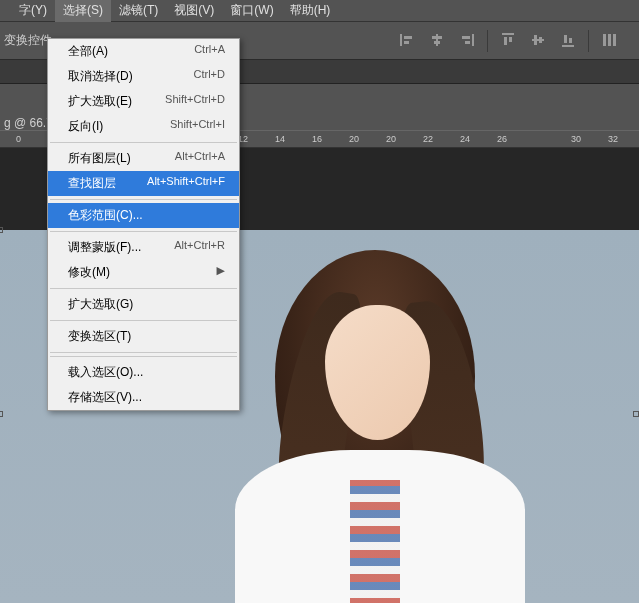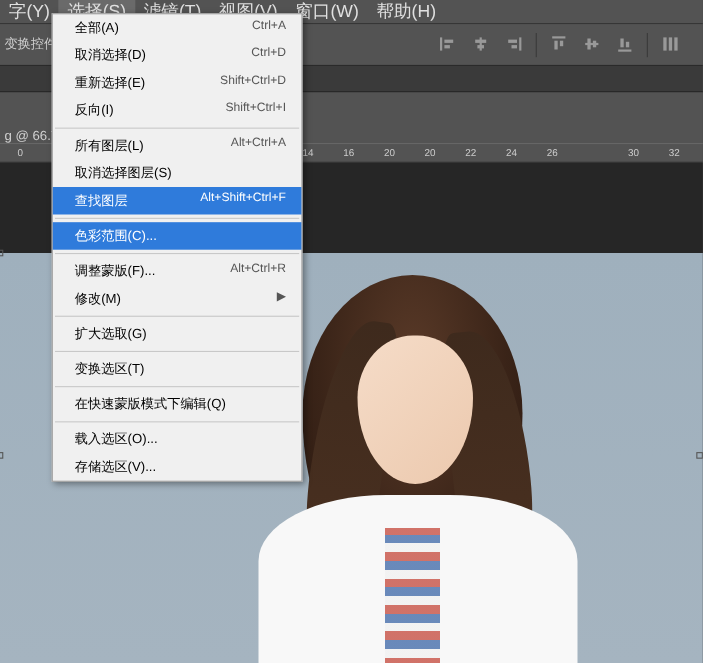--- a/index.html
+++ b/index.html
@@ -1,18 +1,18 @@
 <!DOCTYPE html>
 <html><head>
   <meta charset="utf-8">
   <style>
     * { margin: 0; padding: 0; box-sizing: border-box; font-family: "Microsoft YaHei", Arial, sans-serif; }
     body { width: 639px; height: 603px; background: #535353; overflow: hidden; position: relative; }
     
-    .menubar { height: 22px; background: #535353; display: flex; align-items: center; padding-left: 0; font-size: 16px; color: #e0e0e0; border-bottom: 1px solid #333; }
+    .menubar { height: 22px; background: #535353; display: flex; align-items: center; padding-left: 11px; font-size: 12px; color: #e0e0e0; border-bottom: 1px solid #333; }
     .menu-item { padding: 3px 8px; cursor: default; }
     .menu-item.active { background: #6a6a6a; }
     
     .toolbar { height: 38px; background: #535353; border-bottom: 1px solid #2a2a2a; display: flex; align-items: center; padding-left: 4px; gap: 28px; }
     .tool-text { font-size: 12px; color: #d0d0d0; }
     .tool-icons { display: flex; gap: 10px; margin-left: auto; margin-right: 20px; }
     .tool-icon { width: 20px; height: 20px; display: flex; align-items: center; justify-content: center; color: #999; }
     .tool-sep { width: 1px; height: 22px; background: #3a3a3a; }
     
     .tabbar { height: 24px; background: #3a3a3a; border-bottom: 1px solid #222; }
@@ -29,21 +29,21 @@
     .person { position: absolute; left: 255px; top: 20px; width: 280px; height: 360px; }
     .hair { position: absolute; top: 0; left: 20px; width: 200px; height: 280px; background: radial-gradient(ellipse at 50% 30%, #5a3a28 0%, #3a2418 60%, #2a1810 100%); border-radius: 50% 50% 40% 40% / 45% 45% 55% 55%; }
     .face { position: absolute; top: 55px; left: 70px; width: 105px; height: 135px; background: linear-gradient(135deg, #f5dcc8 0%, #ecc9ae 100%); border-radius: 48% 48% 50% 50% / 42% 42% 58% 58%; }
     .blouse { position: absolute; top: 200px; left: -20px; width: 290px; height: 200px; background: #f8f8f8; border-radius: 40% 40% 0 0 / 30% 30% 0 0; }
     .embroid { position: absolute; top: 230px; left: 95px; width: 50px; height: 150px; background: repeating-linear-gradient(0deg, #c0392b 0 8px, #f0f0f0 8px 16px, #2c5aa0 16px 24px); opacity: 0.7; }
     .hair-front { position: absolute; top: 40px; left: 30px; width: 65px; height: 240px; background: linear-gradient(180deg, #3e2a1d 0%, #4a3020 100%); border-radius: 60% 20% 30% 40%; transform: rotate(8deg); }
     .hair-front2 { position: absolute; top: 50px; left: 155px; width: 70px; height: 230px; background: linear-gradient(180deg, #3e2a1d 0%, #4a3020 100%); border-radius: 20% 60% 40% 30%; transform: rotate(-6deg); }
     
     .handle { position: absolute; width: 6px; height: 6px; background: transparent; border: 1px solid #555; }
     
-    .dropdown { position: absolute; top: 12px; left: 47px; width: 228px; background: #f0f0f0; border: 1px solid #999; box-shadow: 2px 2px 6px rgba(0,0,0,0.4); font-size: 12px; color: #000; z-index: 100; }
+    .dropdown { position: absolute; top: 38px; left: 47px; width: 193px; background: #f0f0f0; border: 1px solid #999; box-shadow: 2px 2px 6px rgba(0,0,0,0.4); font-size: 12px; color: #000; z-index: 100; }
     .dd-item { display: flex; justify-content: space-between; padding: 4px 14px 4px 20px; cursor: default; }
     .dd-item.highlighted { background: #2f7bdb; color: #fff; }
     .dd-item.highlighted2 { background: #2f7bdb; color: #fff; }
     .dd-sep { height: 1px; background: #c8c8c8; margin: 3px 2px; }
     .dd-shortcut { color: #555; font-size: 11px; }
     .dd-item.highlighted .dd-shortcut, .dd-item.highlighted2 .dd-shortcut { color: #fff; }
     
     svg { display: block; }
   </style>
 </head>
@@ -160,35 +160,31 @@
 <div class="dropdown" id="dropdown">
     <div class="dd-item">
       <span>全部(A)</span>
       <span class="dd-shortcut">Ctrl+A</span>
     </div>
     <div class="dd-item">
       <span>取消选择(D)</span>
       <span class="dd-shortcut">Ctrl+D</span>
     </div>
     <div class="dd-item">
-      <span>重新选择(E)</span>
+      <span>扩大选取(E)</span>
       <span class="dd-shortcut">Shift+Ctrl+D</span>
     </div>
     <div class="dd-item">
       <span>反向(I)</span>
       <span class="dd-shortcut">Shift+Ctrl+I</span>
     </div>
     <div class="dd-sep"></div>
     <div class="dd-item">
       <span>所有图层(L)</span>
       <span class="dd-shortcut">Alt+Ctrl+A</span>
-    </div>
-    <div class="dd-item">
-      <span>取消选择图层(S)</span>
-      <span class="dd-shortcut"></span>
     </div>
     <div class="dd-item highlighted">
       <span>查找图层</span>
       <span class="dd-shortcut">Alt+Shift+Ctrl+F</span>
     </div>
     <div class="dd-sep"></div>
     <div class="dd-item highlighted2">
       <span>色彩范围(C)...</span>
       <span class="dd-shortcut"></span>
     </div>
@@ -205,24 +201,20 @@
     <div class="dd-item">
       <span>扩大选取(G)</span>
       <span class="dd-shortcut"></span>
     </div>
     <div class="dd-sep"></div>
     <div class="dd-item">
       <span>变换选区(T)</span>
       <span class="dd-shortcut"></span>
     </div>
     <div class="dd-sep"></div>
-    <div class="dd-item">
-      <span>在快速蒙版模式下编辑(Q)</span>
-      <span class="dd-shortcut"></span>
-    </div>
     <div class="dd-sep"></div>
     <div class="dd-item">
       <span>载入选区(O)...</span>
       <span class="dd-shortcut"></span>
     </div>
     <div class="dd-item">
       <span>存储选区(V)...</span>
       <span class="dd-shortcut"></span>
     </div>
   </div>

